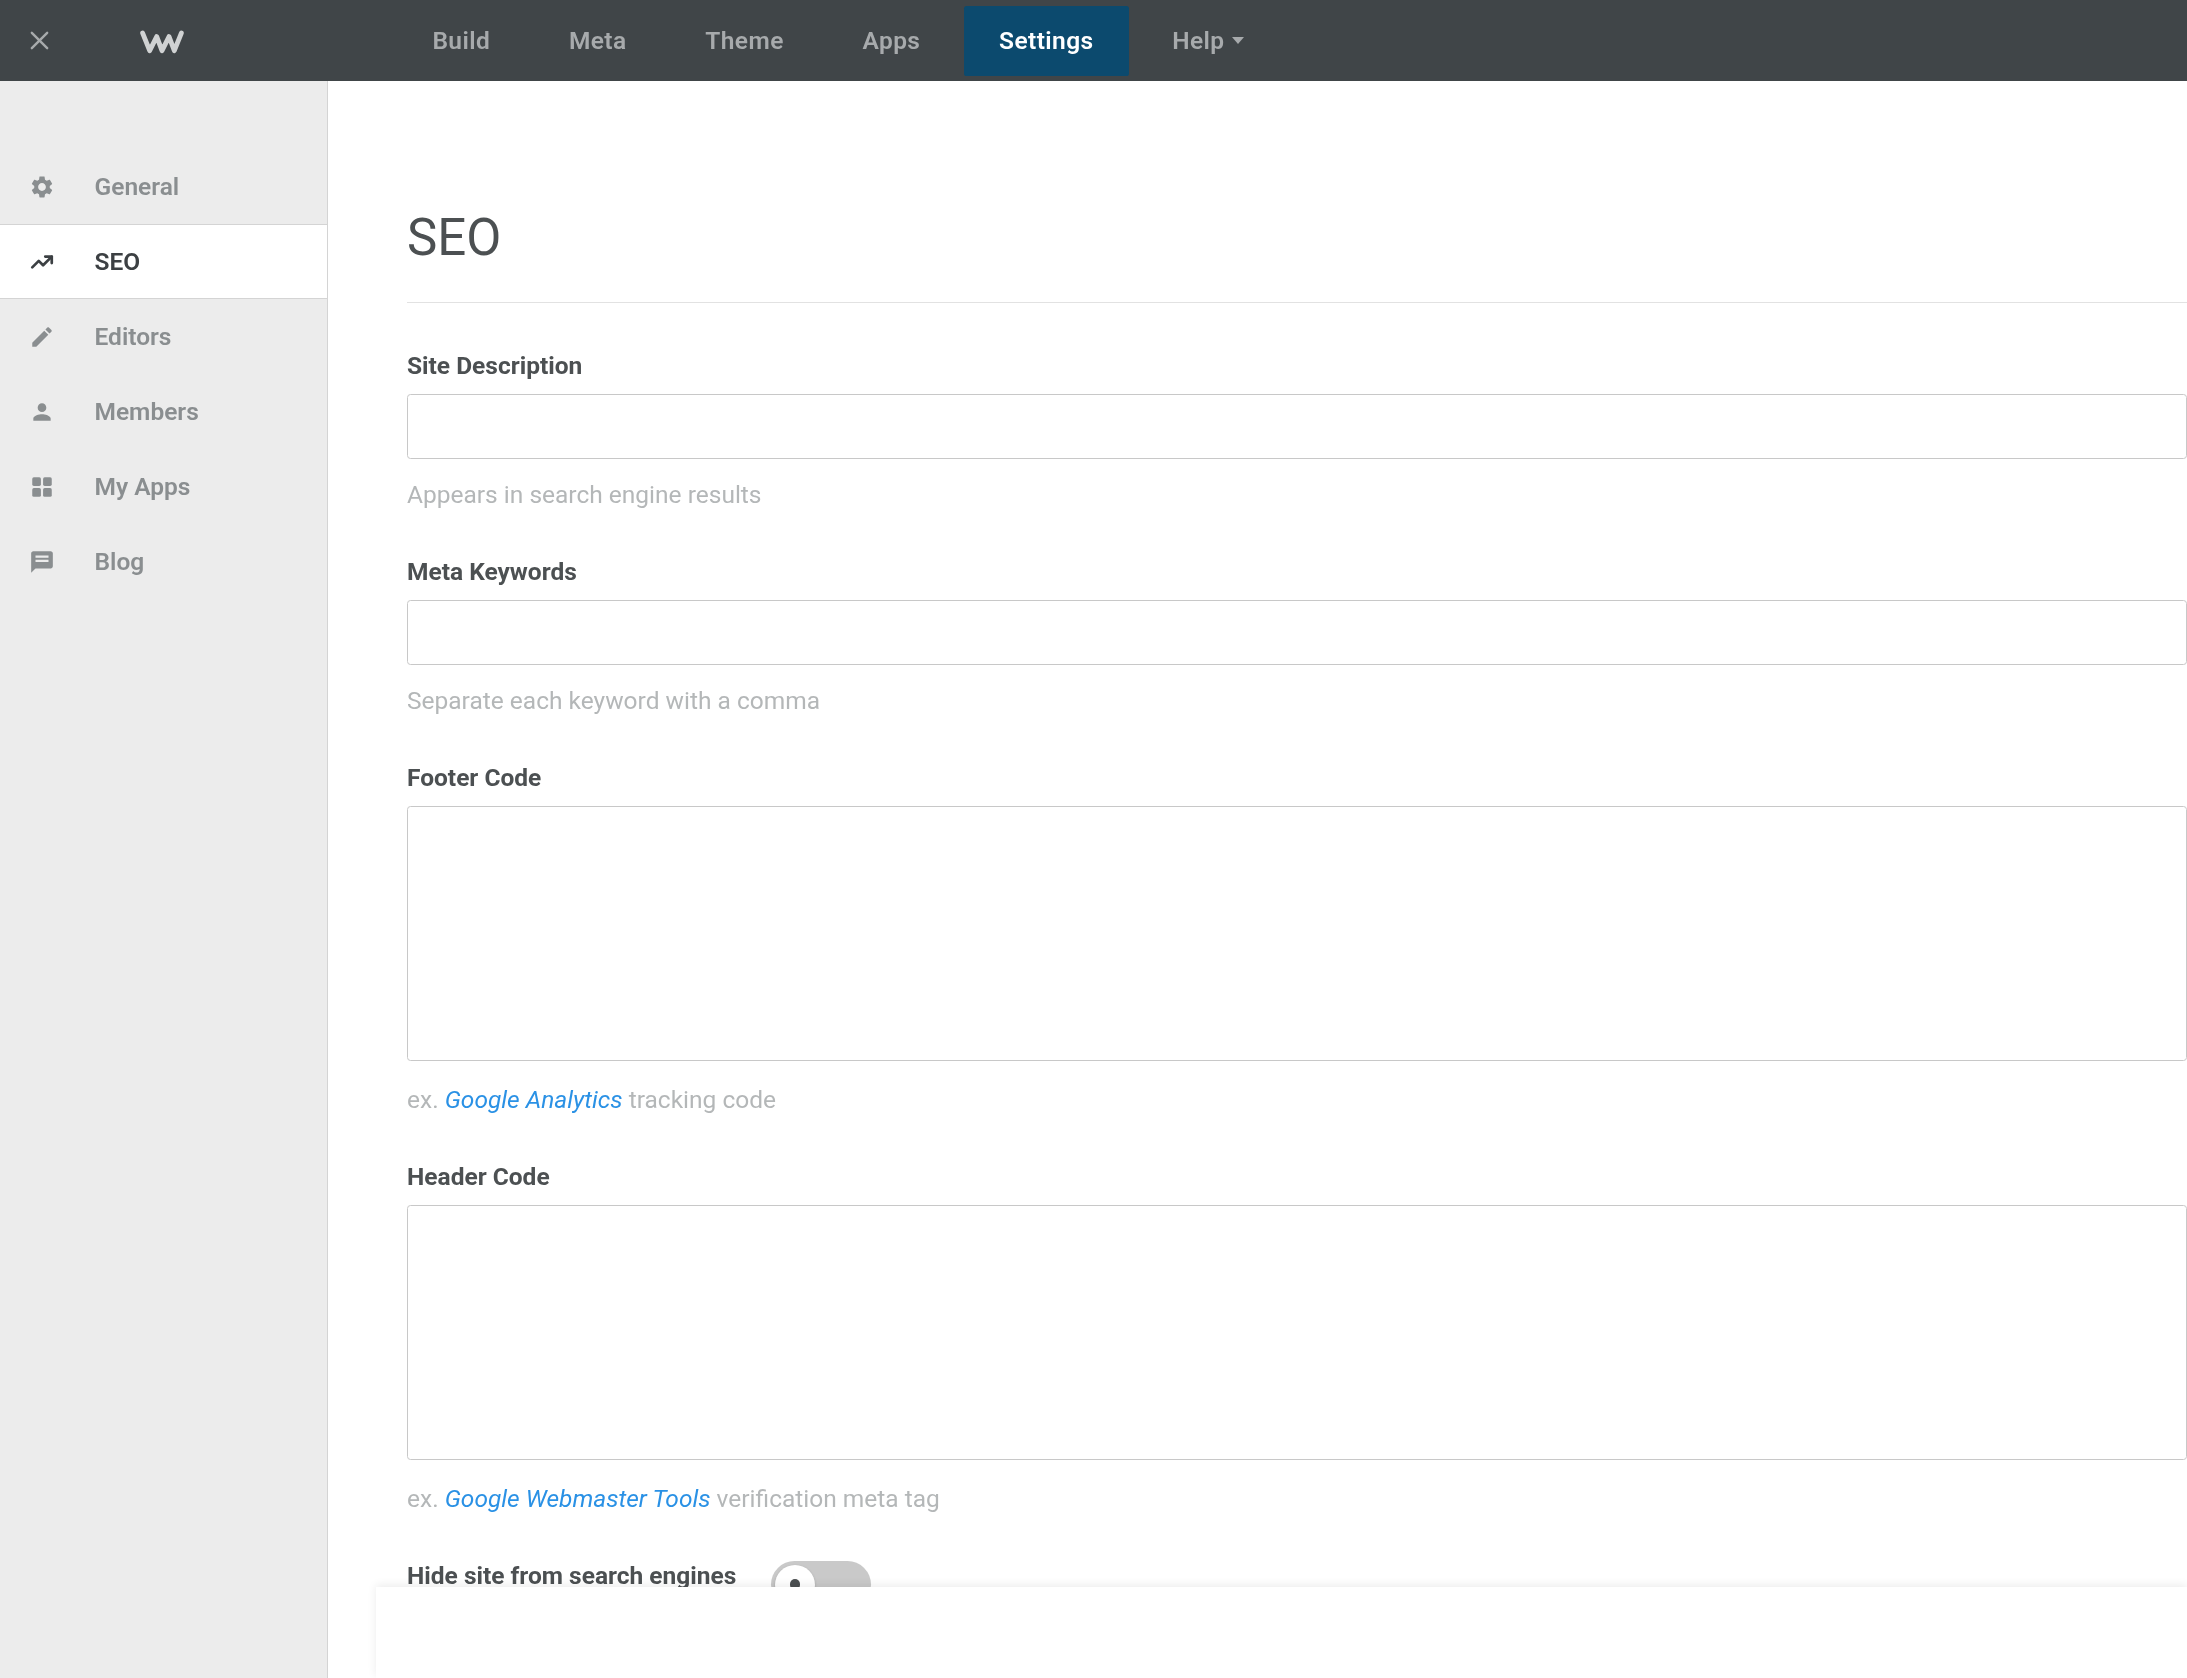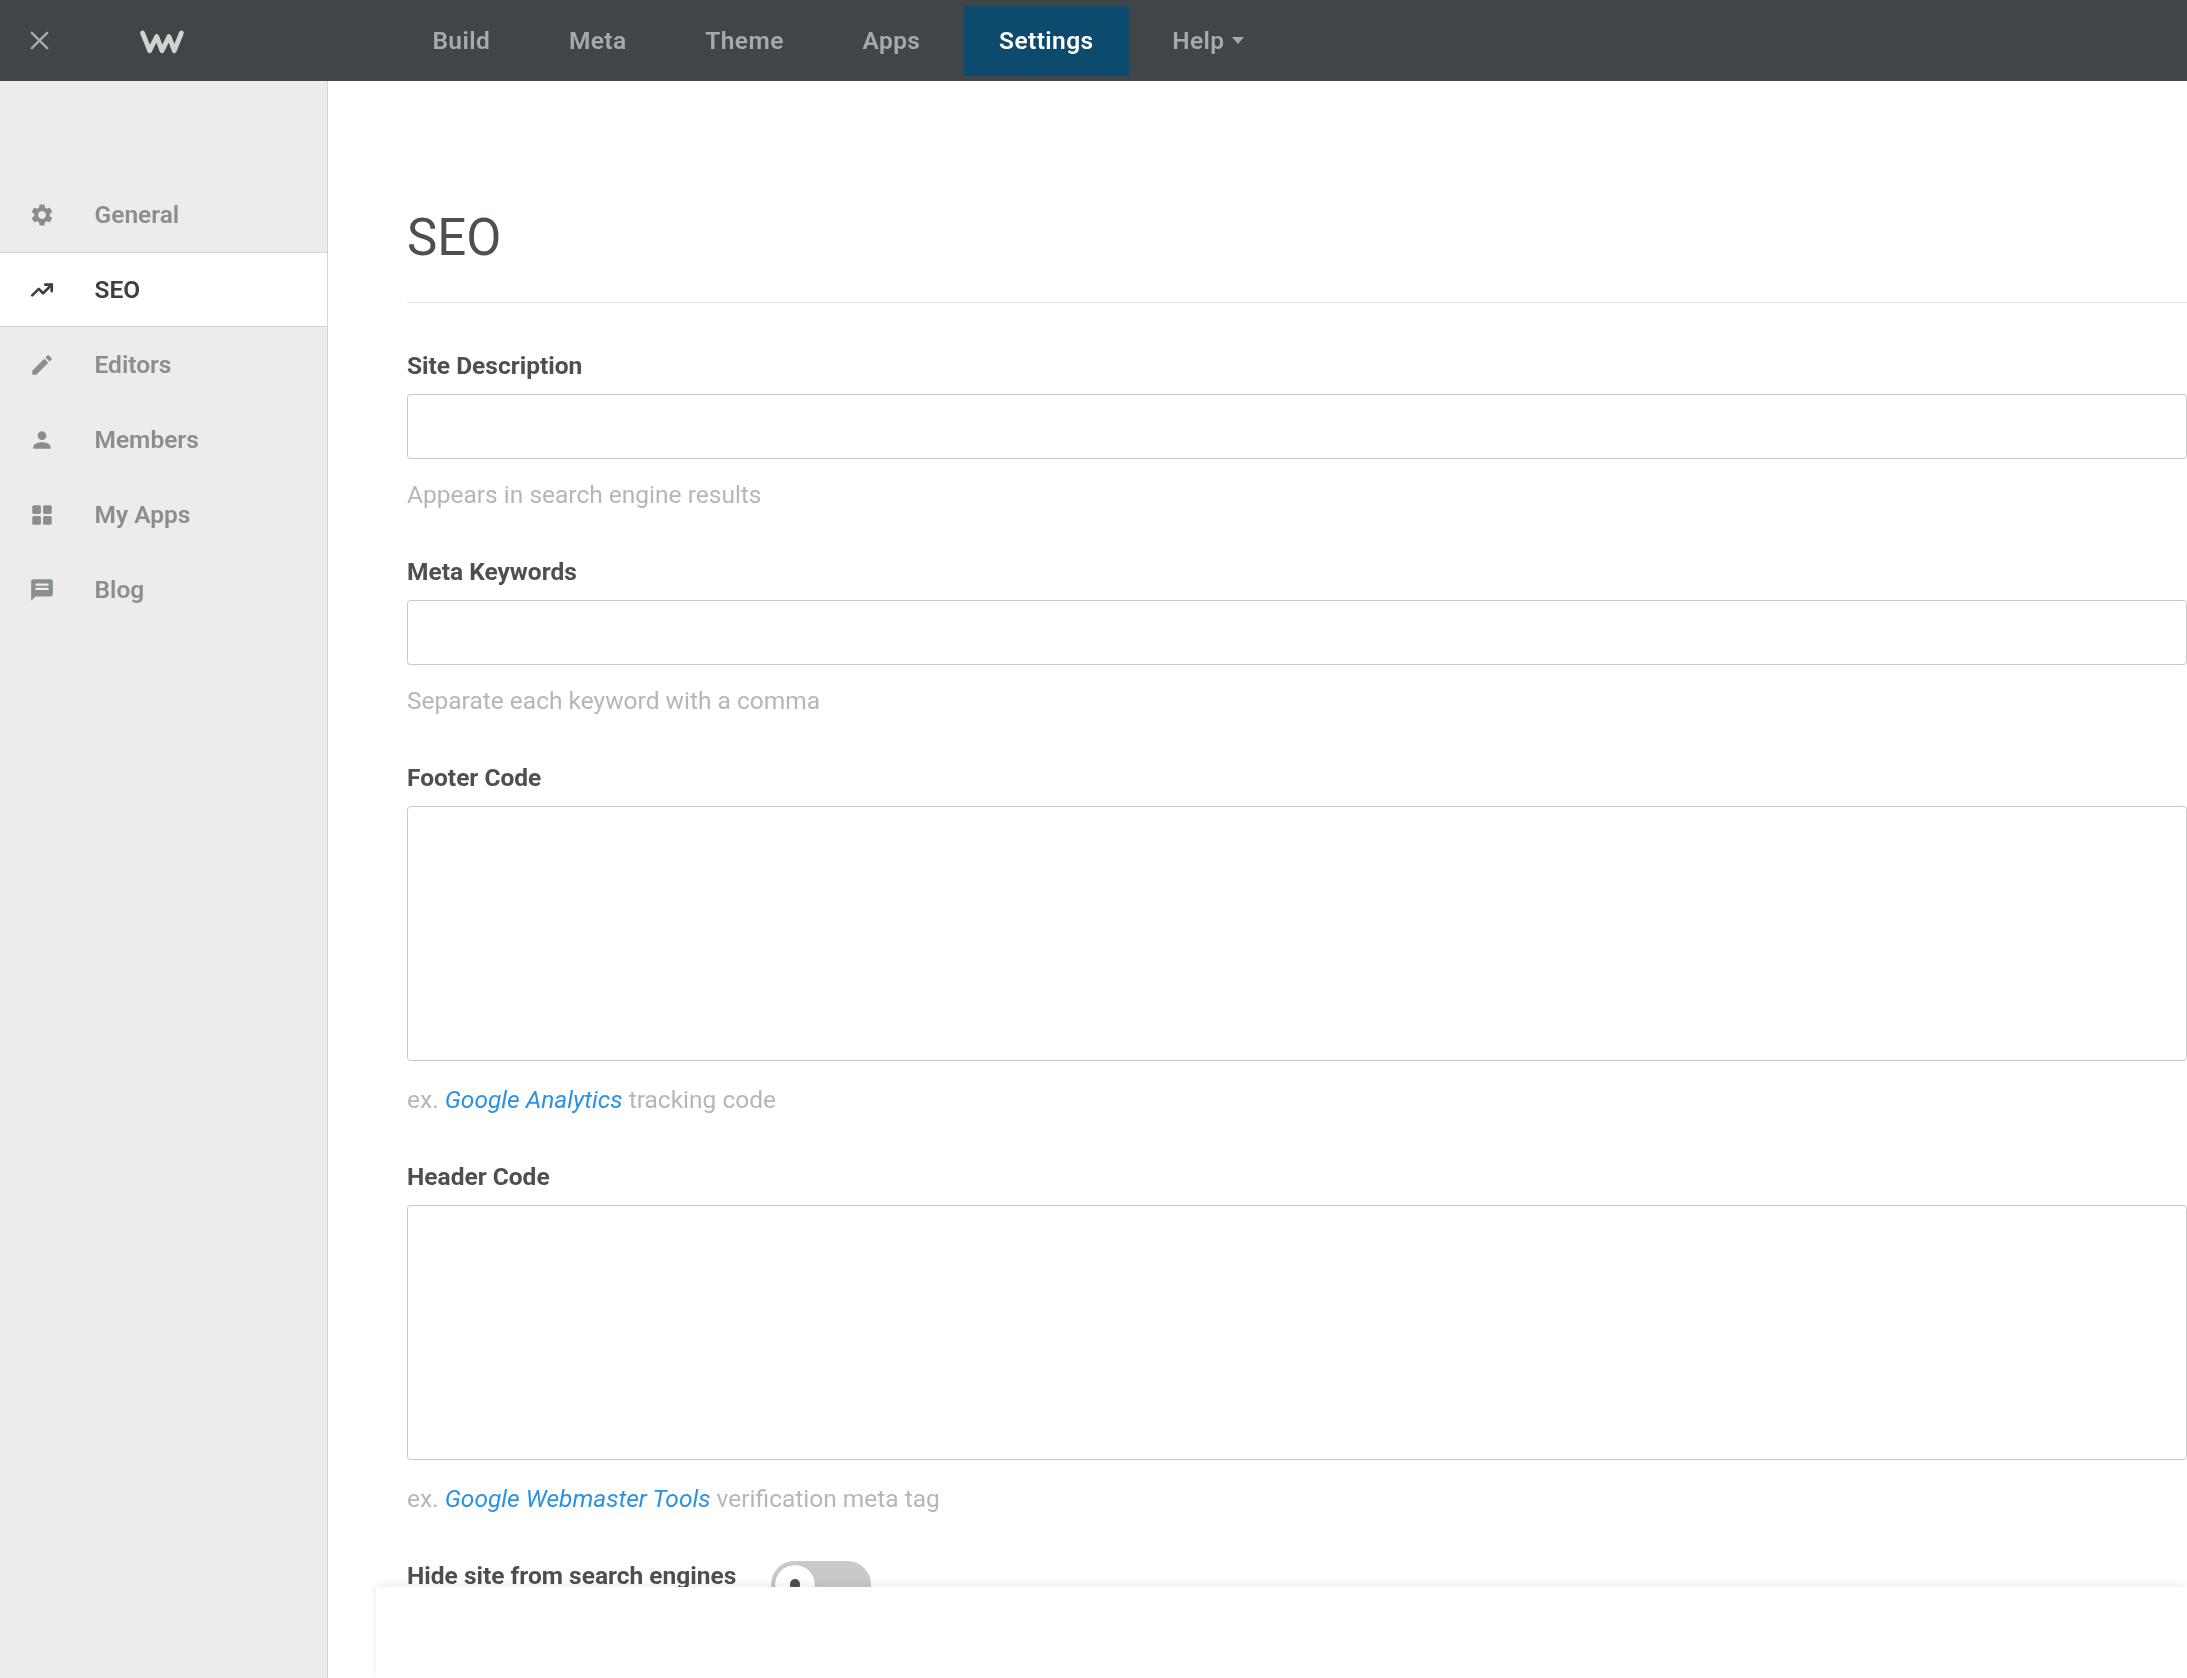--- a/index.html
+++ b/index.html
@@ -78,21 +78,21 @@
     .container {
       display: flex;
       height: calc(100% - 81px);
     }
     
     
     .sidebar {
       width: 328px;
       background: #ececec;
       border-right: 0.9px solid #d4d4d4;
-      padding-top: 96px;
+      padding-top: 68px;
     }
     .side-item {
       height: 75px;
       display: flex;
       align-items: center;
       padding-left: 24.5px;
       font-size: 24.5px;
       font-weight: 600;
       color: #8a8e90;
       cursor: pointer;

